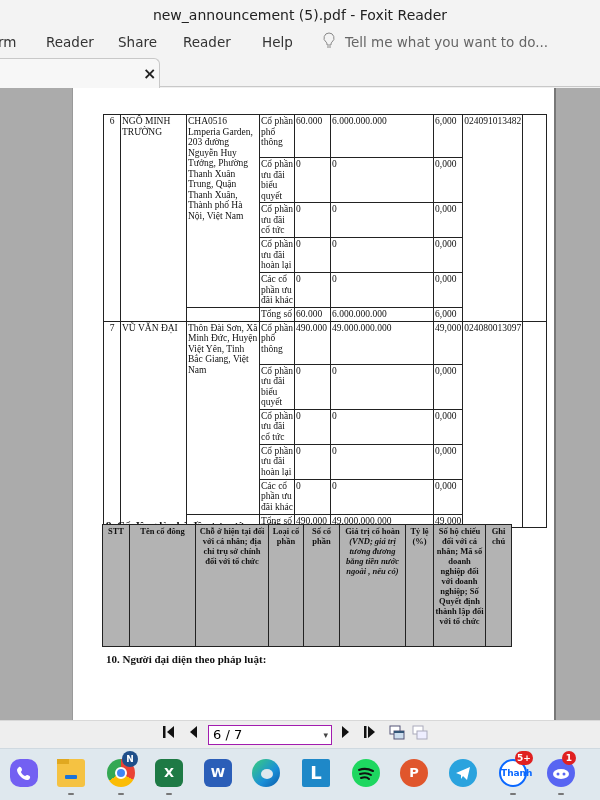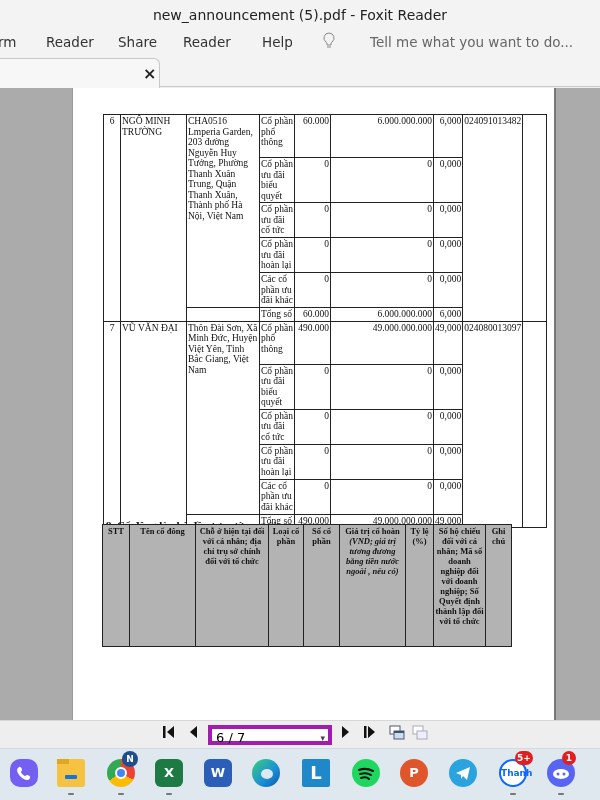--- a/index.html
+++ b/index.html
@@ -1,39 +1,39 @@
 <!DOCTYPE html>
 <html><head>
 <meta charset="utf-8">
 <style>
 *{box-sizing:border-box;margin:0;padding:0;}
 html,body{width:600px;height:800px;overflow:hidden;font-family:"DejaVu Sans",sans-serif;background:#f0f0f0;}
 .titlebar{position:absolute;left:0;top:0;width:600px;height:28px;background:#f3f3f3;text-align:center;font-size:14px;line-height:30px;color:#222;}
 .menubar{position:absolute;left:0;top:28px;width:600px;height:27px;background:#f3f3f3;font-size:13.5px;color:#333;}
 .menubar span{position:absolute;top:6px;}
-.tell{color:#666;margin-left:25px;}
+.tell{color:#666;}
 .bulb{position:absolute;left:322px;top:4px;width:14px;height:18px;}
 .tabbar{position:absolute;left:0;top:55px;width:600px;height:32px;background:#f3f3f3;border-bottom:1px solid #c8c8c8;}
 .tab{position:absolute;left:-10px;top:3px;width:170px;height:30px;background:#f7f7f7;border:1px solid #c8c8c8;border-bottom:none;border-radius:0 6px 0 0;font-size:13.5px;color:#222;}
 .tab .lbl{position:absolute;left:10px;top:7px;}
 .tab .close{position:absolute;left:152px;top:5px;font-size:16px;font-weight:bold;color:#222;cursor:pointer;}
 .viewer{position:absolute;left:0;top:88px;width:600px;height:632px;background:#ababab;}
 .page{position:absolute;left:72px;top:0;width:484px;height:632px;background:#fff;border-right:2px solid #777;border-left:1px solid #999;overflow:hidden;}
 .docfont{font-family:"Liberation Serif","DejaVu Serif",serif;color:#111;}
 table.shares{position:absolute;left:30px;top:26px;border-collapse:collapse;font-size:9.5px;line-height:10.5px;}
 table.shares td{border:1px solid #222;vertical-align:top;padding:1px 1px;}
-td.num{text-align:right;}
+td.num{}
 td.c{text-align:center;}
 .sec9{position:absolute;left:33px;top:421px;font-size:11px;font-weight:bold;margin-top:10px;}
 table.foreign{position:absolute;left:29px;top:436px;border-collapse:collapse;background:#b3b3b3;font-size:8.5px;line-height:10px;font-weight:bold;}
 table.foreign td{border:1.5px solid #222;vertical-align:top;text-align:center;padding:1px 1px;height:122px;}
 .sec10{position:absolute;left:33px;top:565px;font-size:11px;font-weight:bold;}
 .navbar{position:absolute;left:0;top:720px;width:600px;height:28px;background:#eeeeee;border-top:1px solid #d8d8d8;}
 .nb{position:absolute;top:4px;font-size:15px;color:#111;cursor:pointer;}
-.pagebox{position:absolute;left:208px;top:4px;width:124px;height:20px;background:#fff;border:4px solid #a21caf;font-size:13px;line-height:18px;padding-left:4px;}
+.pagebox{position:absolute;left:208px;top:4px;width:124px;height:20px;background:#fff;border:1px solid #a21caf;font-size:13px;line-height:18px;padding-left:4px;}
 .pagebox .dd{position:absolute;right:3px;top:0;font-size:9px;color:#444;}
 .taskbar{position:absolute;left:0;top:748px;width:600px;height:52px;background:#dfe8ee;border-top:1px solid #cfd9e0;}
 .ti{position:absolute;top:10px;width:28px;height:28px;border-radius:6px;cursor:pointer;}
 .dot{position:absolute;top:44px;width:6px;height:2px;background:#777;border-radius:1px;}
 .badge{position:absolute;background:#e02020;color:#fff;border-radius:9px;font-size:9px;font-weight:bold;text-align:center;line-height:14px;height:14px;}
 </style>
 </head>
 <body>
 
 <div class="titlebar">
@@ -176,20 +176,21 @@
           <span>Giá trị cổ hoàn</span><br>
           <i>(VND; giá trị tương đương bằng tiền nước ngoài , nếu có)</i>
         </td>
         <td style="width:28px">Tỷ lệ (%)</td>
         <td style="width:52px">Số hộ chiếu đối với cá nhân; Mã số doanh nghiệp đối với doanh nghiệp; Số Quyết định thành lập đối với tổ chức</td>
         <td style="width:26px">Ghi chú</td>
       </tr>
     </tbody>
       </table>
 
+    <div class="sec10">10. Người đại diện theo pháp luật:</div>
   </div>
 </div>
 
 <div class="navbar">
   <span class="nb" style="left:162px">
     <svg width="16" height="14" viewBox="0 0 16 14">
         <rect x="1" y="1" width="2.5" height="12" fill="#111"></rect>
         <polygon points="12,1 5,7 12,13" fill="#111"></polygon>
       </svg>
   </span>

